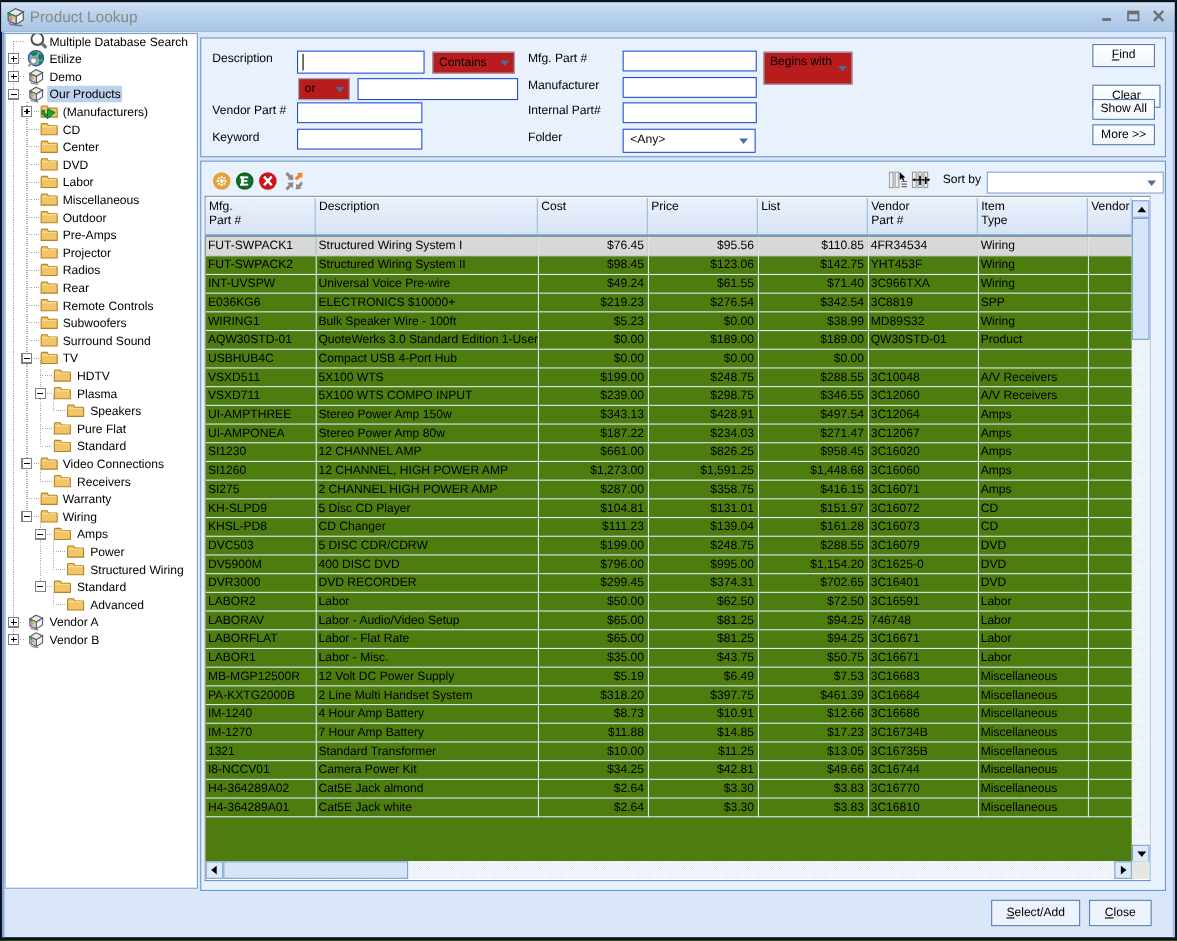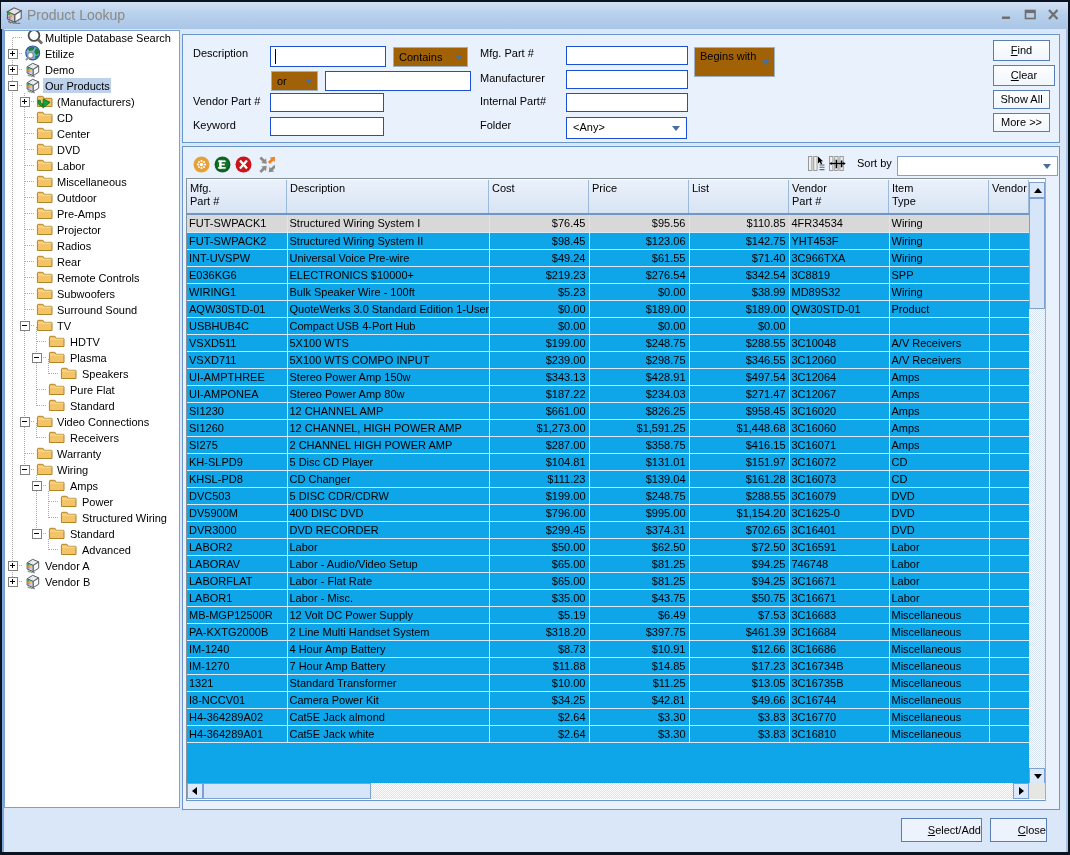--- a/index.html
+++ b/index.html
@@ -9,35 +9,35 @@
   background:linear-gradient(#d4e2f4,#b7d0ec 45%,#aac6e6);}
 .titletxt{left:27px;top:7px;font-size:14px;color:#8b8984}
 .content{left:2px;top:29px;width:1066px;height:823px;background:#d9e7f8;}
 .lstripe{left:2px;top:29px;width:2px;height:823px;background:#7fa5d8}
 .rstripe{left:1066px;top:29px;width:2px;height:823px;background:#a5c3e8}
 .treepanel{left:4px;top:30px;width:176px;height:778px;background:#fff;border:1px solid #7ba2cc}
 .formpanel{left:182px;top:34px;width:878px;height:109px;background:#e9f1fc;border:1px solid #6b96c8}
 .gridpanel{left:182px;top:146px;width:878px;height:664px;background:#e9f1fc;border:1px solid #6b96c8}
 .lbl{color:#000}
 .tb{background:#fff;border:1px solid #1d4ed8}
-.combo{background:#a16207;border:1px solid #9cb0c4}
+.combo{background:#b91c1c;border:1px solid #9cb0c4}
 .combo .arr{position:absolute;right:4px;top:50%;margin-top:-2px;width:0;height:0;
  border-left:4px solid transparent;border-right:4px solid transparent;border-top:5px solid #4a6d9c}
 .btn{background:linear-gradient(#fdfeff,#f1f6fc);border:1px solid #587fb4;text-align:center;
  font-size:11px;line-height:18px;color:#000}
-.btn2{background:#edf3fc;border:1px solid #587fb4;text-align:right;font-size:11px;color:#000}
+.btn2{background:#edf3fc;border:1px solid #587fb4;text-align:center;font-size:11px;color:#000}
 
 .gridbox{left:186px;top:178px;width:860px;height:623px;background:#fff;
  border-top:1px solid #84909c;border-left:1px solid #84909c;
  border-right:1px solid #8fb2da;border-bottom:1px solid #6b96c8}
 .ghead{position:absolute;left:0;top:1px;width:842px;height:35px;
  background:linear-gradient(#eaf1fb,#d8e4f4);border-bottom:2px solid #6e96c8;overflow:hidden}
 .ghead .hc{position:absolute;top:0;height:33px;border-right:1px solid #9db9dc;
  padding:2px 0 0 3px;font-size:11px;line-height:13px}
-.gbody{position:absolute;left:0;top:36px;width:842px;height:568px;overflow:hidden;background:#0ea5e9}
+.gbody{position:absolute;left:0;top:36px;width:842px;height:568px;overflow:hidden;background:#4d7c0f}
 table.g{border-collapse:collapse;table-layout:fixed;width:842px;font-size:11px}
 table.g td{height:17px;padding:0 3px 0 2px;border-right:1px solid #d9e5f5;border-bottom:1px solid #dbe8f8;
  white-space:nowrap;overflow:hidden;font-size:11px}
 table.g td.r{text-align:right;padding-right:3px}
 table.g tr.sel td{background:#d8d8d8}
 .vscroll{position:absolute;right:0;top:3px;width:16px;height:602px;background:#eef4fc}
 .hscroll{position:absolute;left:0;bottom:1px;width:842px;height:16px}
 .sbtn{position:absolute;width:16px;height:16px;background:#dce9fa;border:1px solid #7da2d2}
 .thumb{position:absolute;background:#d7e5f8;border:1px solid #7da2d2}
 .track{position:absolute;background-color:#fdfdfe;background-image:
@@ -280,21 +280,21 @@
  <div class="abs tb" style="left:87px;top:58px;width:114px;height:19px"></div>
  <div class="abs tb" style="left:383px;top:58px;width:122px;height:19px"></div>
 
  <div class="abs tb" style="left:87px;top:82px;width:114px;height:19px"></div>
  <div class="abs tb" style="left:383px;top:82px;width:121px;height:22px">
       <span style="position:absolute;left:6px;top:3px">&lt;Any&gt;</span>
    <span class="arr" style="position:absolute;right:6px;top:50%;margin-top:-2px;width:0;height:0;border-left:4px solid transparent;border-right:4px solid transparent;border-top:5px solid #4a6d9c"></span>
     </div>
 
  <div class="abs btn" style="left:810px;top:5px;width:57px;height:21px"><u>F</u>ind</div>
- <div class="abs btn" style="left:810px;top:30px;width:62px;height:21px"><u>C</u>lear</div>
+ <div class="abs btn" style="left:810px;top:42px;width:62px;height:21px"><u>C</u>lear</div>
  <div class="abs btn" style="left:810px;top:55px;width:57px;height:19px;line-height:16px">Show All</div>
  <div class="abs btn" style="left:810px;top:78px;width:57px;height:19px;line-height:16px">More &gt;&gt;</div>
 </div>
 
 <div class="abs gridpanel">
 <svg width="82" height="18" viewBox="0 0 82 18" style="position:absolute;left:10px;top:9px">
  <circle cx="8.5" cy="8.5" r="8" fill="#e6a23a"></circle>
  <circle cx="8.5" cy="8.5" r="1.8" fill="#fff"></circle>
  <g fill="#fff">
   <circle cx="8.5" cy="5" r="1.1"></circle>

